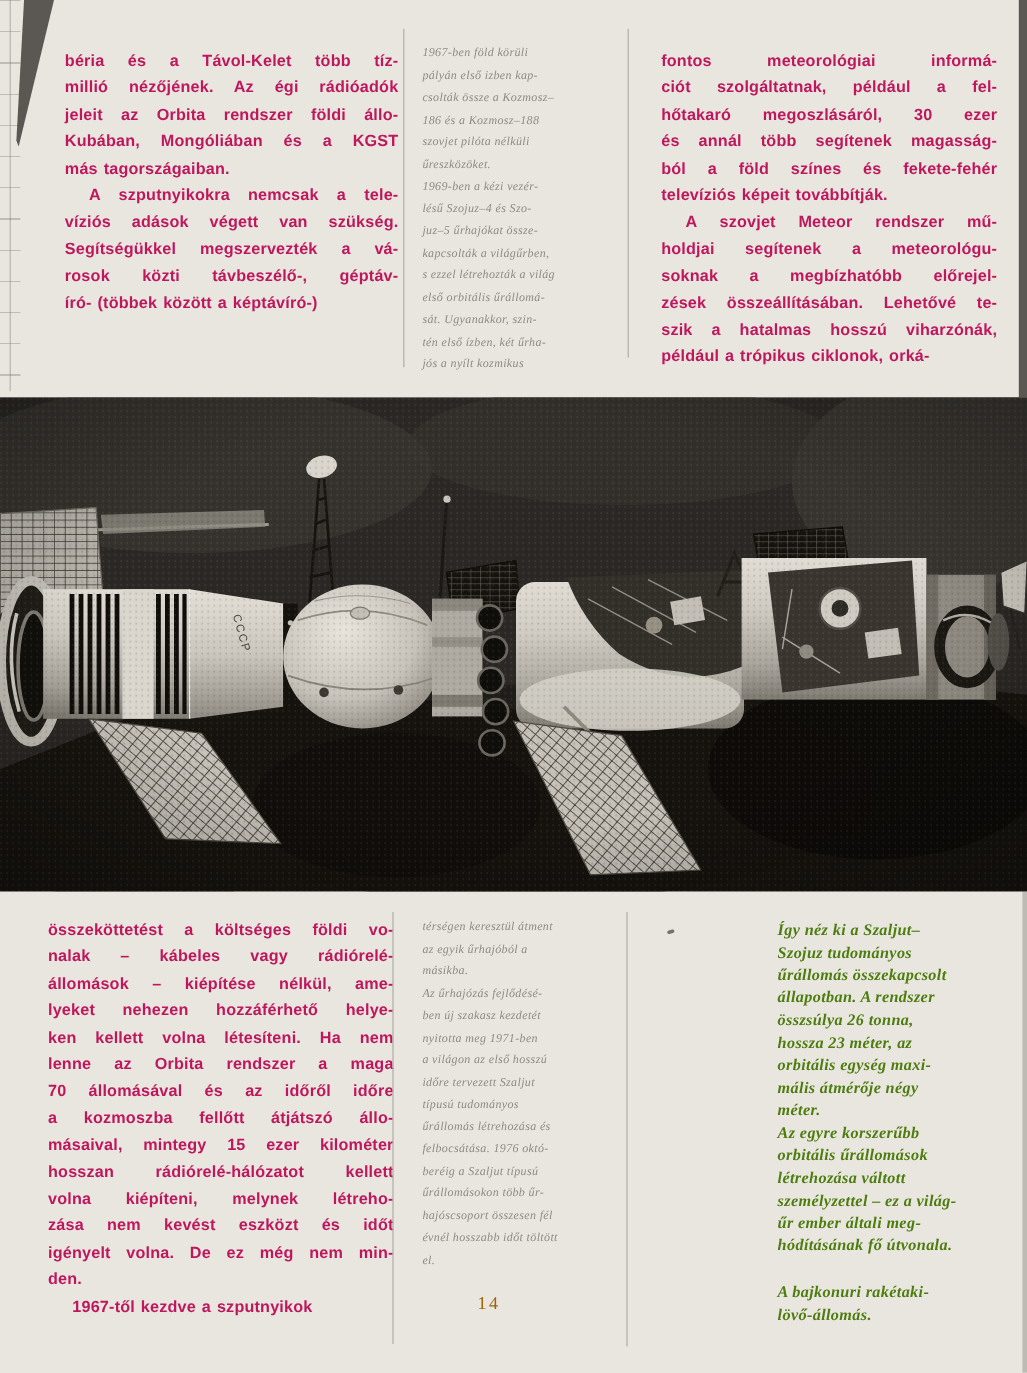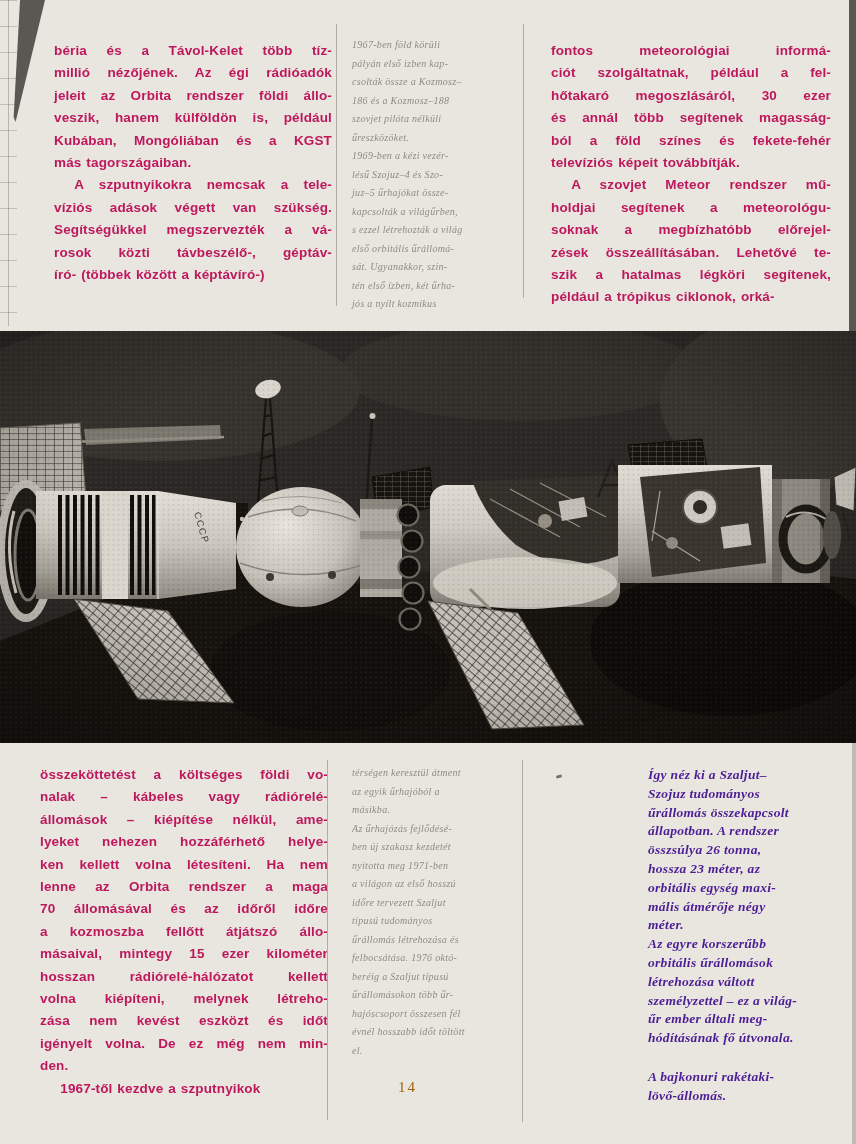--- a/index.html
+++ b/index.html
@@ -17,21 +17,21 @@
     letter-spacing:.15px;word-spacing:1px;color:#be185d;
   }
   .caption-col{
     font-family:"Liberation Serif","DejaVu Serif",serif;
     font-style:italic;font-size:10px;line-height:18.5px;
     color:#8d8b84;letter-spacing:.3px;
   }
   .caption-dark{
     font-family:"Liberation Serif","DejaVu Serif",serif;
     font-style:italic;font-weight:bold;font-size:13.5px;line-height:18.8px;
-    color:#4c1d95;letter-spacing:.3px;
+    color:#4d7c0f;letter-spacing:.3px;
   }
   .tl{min-height:1em;}
   .tl.just{text-align:justify;text-align-last:justify;}
   .tl.ind{text-indent:1.5em;}
   .tl.gap{height:20px;}
   
   .vline{position:absolute;width:1px;background:#b0ada6;}
   
   .photo{position:absolute;left:0;top:331px;width:856px;height:412px;margin:0;}
   .photo svg{display:block;}
@@ -64,21 +64,20 @@
   <div class="ruling-v"></div>
   <div class="wedge"></div>
   <div class="edge-r-top"></div>
   <div class="edge-r-bottom"></div>
   <div class="ink-mark"></div>
 
   <div class="col body-col" style="left:54px;top:40px;width:278px;">
       <div class="tl just">béria és a Távol-Kelet több tíz-</div>
       <div class="tl just">millió nézőjének. Az égi rádióadók</div>
       <div class="tl just">jeleit az Orbita rendszer földi állo-</div>
-      <div class="tl just">veszik, hanem külföldön is, például</div>
       <div class="tl just">Kubában, Mongóliában és a KGST</div>
       <div class="tl">más tagországaiban.</div>
       <div class="tl ind just">A szputnyikokra nemcsak a tele-</div>
       <div class="tl just">víziós adások végett van szükség.</div>
       <div class="tl just">Segítségükkel megszervezték a vá-</div>
       <div class="tl just">rosok közti távbeszélő-, géptáv-</div>
       <div class="tl">író- (többek között a képtávíró-)</div>
     </div>
 
   <div class="vline" style="left:336px;top:24px;height:282px;"></div>
@@ -107,21 +106,21 @@
       <div class="tl just">fontos meteorológiai informá-</div>
       <div class="tl just">ciót szolgáltatnak, például a fel-</div>
       <div class="tl just">hőtakaró megoszlásáról, 30 ezer</div>
       <div class="tl just">és annál több segítenek magasság-</div>
       <div class="tl just">ból a föld színes és fekete-fehér</div>
       <div class="tl">televíziós képeit továbbítják.</div>
       <div class="tl ind just">A szovjet Meteor rendszer mű-</div>
       <div class="tl just">holdjai segítenek a meteorológu-</div>
       <div class="tl just">soknak a megbízhatóbb előrejel-</div>
       <div class="tl just">zések összeállításában. Lehetővé te-</div>
-      <div class="tl just">szik a hatalmas légköri segítenek,</div>
+      <div class="tl just">szik a hatalmas hosszú viharzónák,</div>
       <div class="tl">például a trópikus ciklonok, orká-</div>
     </div>
 
   <figure class="photo">
     <svg width="856" height="412" viewBox="0 0 856 412" xmlns="http://www.w3.org/2000/svg">
       <defs>
         <linearGradient id="gMetal" x1="0" y1="0" x2="0" y2="1">
           <stop offset="0" stop-color="#e0dcd3"></stop>
             <stop offset=".35" stop-color="#cfcbc2"></stop>
           <stop offset=".75" stop-color="#a8a49b"></stop>

